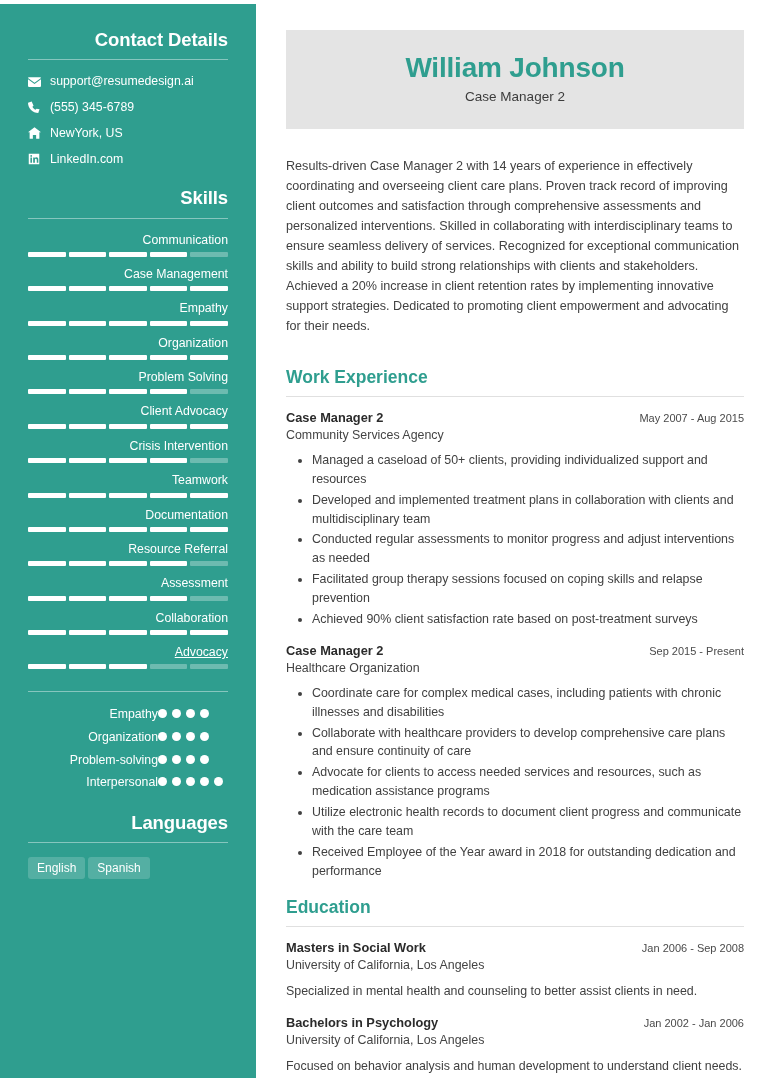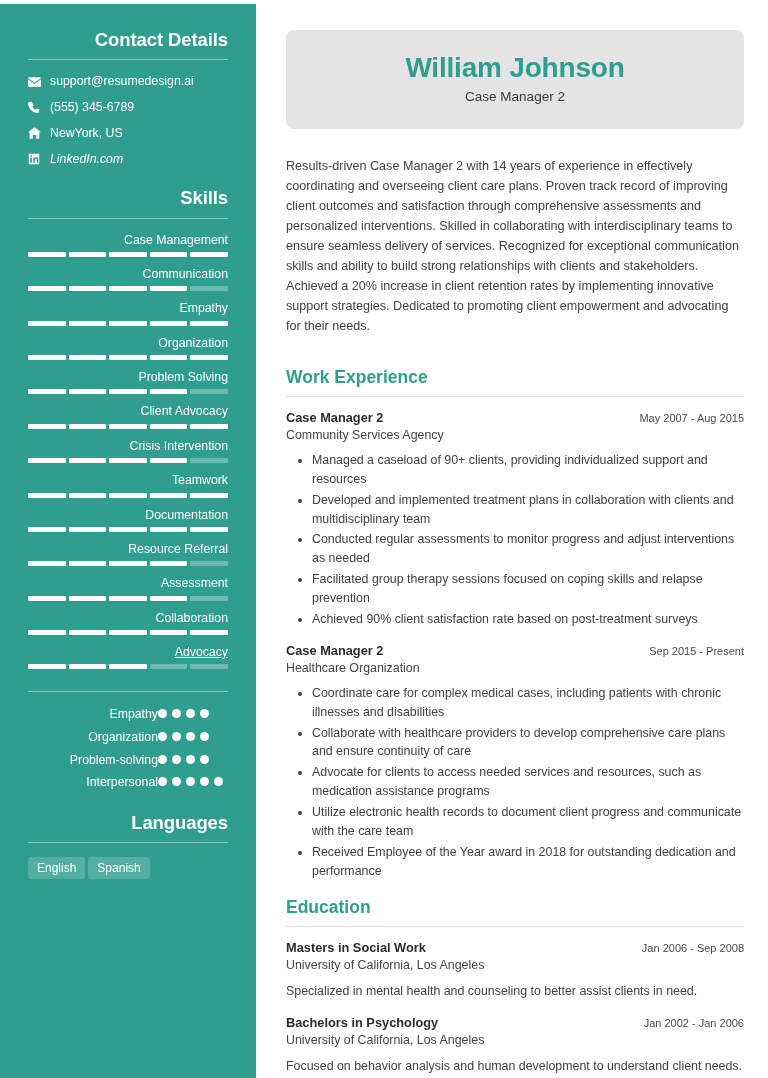--- a/index.html
+++ b/index.html
@@ -55,21 +55,21 @@
 
   
   .contact-list { display: block; }
   .contact-row {
     display: flex;
     align-items: center;
     margin-bottom: 11px;
     font-size: 12.3px;
     line-height: 1.2;
   }
-  .contact-row:last-child { margin-bottom: 0; font-style: italic; }
+  .contact-row:last-child { margin-bottom: 0; }
   .contact-ico {
     flex: 0 0 22px;
     width: 22px;
     height: 14px;
     display: flex;
     align-items: center;
     justify-content: flex-start;
   }
   .contact-ico svg { display: block; fill: #ffffff; }
   .contact-txt { color: #ffffff; }
@@ -140,21 +140,20 @@
     background: #ffffff;
     padding: 26px 24px 10px 30px;
     min-width: 0;
   }
 
   .name-card {
     background: #e4e4e4;
     text-align: center;
     padding: 22px 16px 24px 16px;
     margin-bottom: 28px;
-    border-radius: 8px;
   }
   .full-name {
     color: #2f9e8f;
     font-size: 28px;
     font-weight: bold;
     line-height: 1.15;
     letter-spacing: -0.2px;
   }
   .job-title {
     color: #3c3c3c;
@@ -274,37 +273,37 @@
             <span class="contact-txt">LinkedIn.com</span>
           </div>
         </div>
     </section>
 
     <section class="side-section">
       <div class="side-title">Skills</div>
       <div class="side-rule"></div>
       <div id="skills-list">
           <div class="skill">
+            <div class="skill-name">Communication</div>
+            <div class="skill-bar">
+              <span class="seg on"></span>
+              <span class="seg on"></span>
+              <span class="seg on"></span>
+              <span class="seg on"></span>
+              <span class="seg"></span>
+            </div>
+          </div>
+          <div class="skill">
             <div class="skill-name">Case Management</div>
             <div class="skill-bar">
               <span class="seg on"></span>
               <span class="seg on"></span>
               <span class="seg on"></span>
               <span class="seg on"></span>
               <span class="seg on"></span>
-            </div>
-          </div>
-          <div class="skill">
-            <div class="skill-name">Communication</div>
-            <div class="skill-bar">
-              <span class="seg on"></span>
-              <span class="seg on"></span>
-              <span class="seg on"></span>
-              <span class="seg on"></span>
-              <span class="seg"></span>
             </div>
           </div>
           <div class="skill">
             <div class="skill-name">Empathy</div>
             <div class="skill-bar">
               <span class="seg on"></span>
               <span class="seg on"></span>
               <span class="seg on"></span>
               <span class="seg on"></span>
               <span class="seg on"></span>
@@ -480,21 +479,21 @@
       <div class="sec-title">Work Experience</div>
       <div class="sec-rule"></div>
       <div id="work-entries">
           <div class="entry">
             <div class="entry-head">
               <span class="entry-role">Case Manager 2</span>
               <span class="entry-date">May 2007 - Aug 2015</span>
             </div>
             <div class="entry-org">Community Services Agency</div>
             <ul class="bullets">
-              <li>Managed a caseload of 90+ clients, providing individualized support and resources</li>
+              <li>Managed a caseload of 50+ clients, providing individualized support and resources</li>
               <li>Developed and implemented treatment plans in collaboration with clients and multidisciplinary team</li>
               <li>Conducted regular assessments to monitor progress and adjust interventions as needed</li>
               <li>Facilitated group therapy sessions focused on coping skills and relapse prevention</li>
               <li>Achieved 90% client satisfaction rate based on post-treatment surveys</li>
             </ul>
           </div>
           <div class="entry">
             <div class="entry-head">
               <span class="entry-role">Case Manager 2</span>
               <span class="entry-date">Sep 2015 - Present</span>

